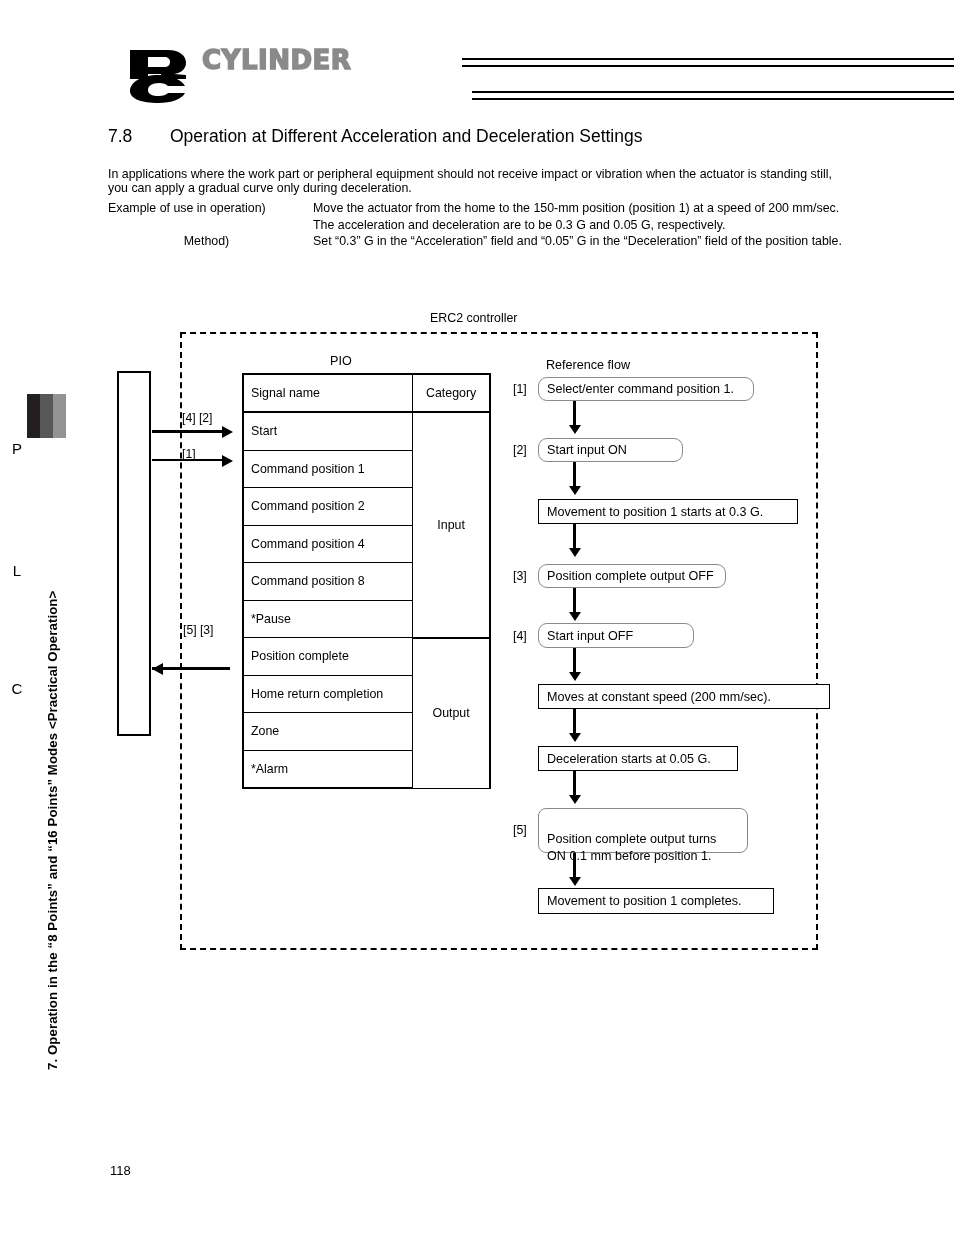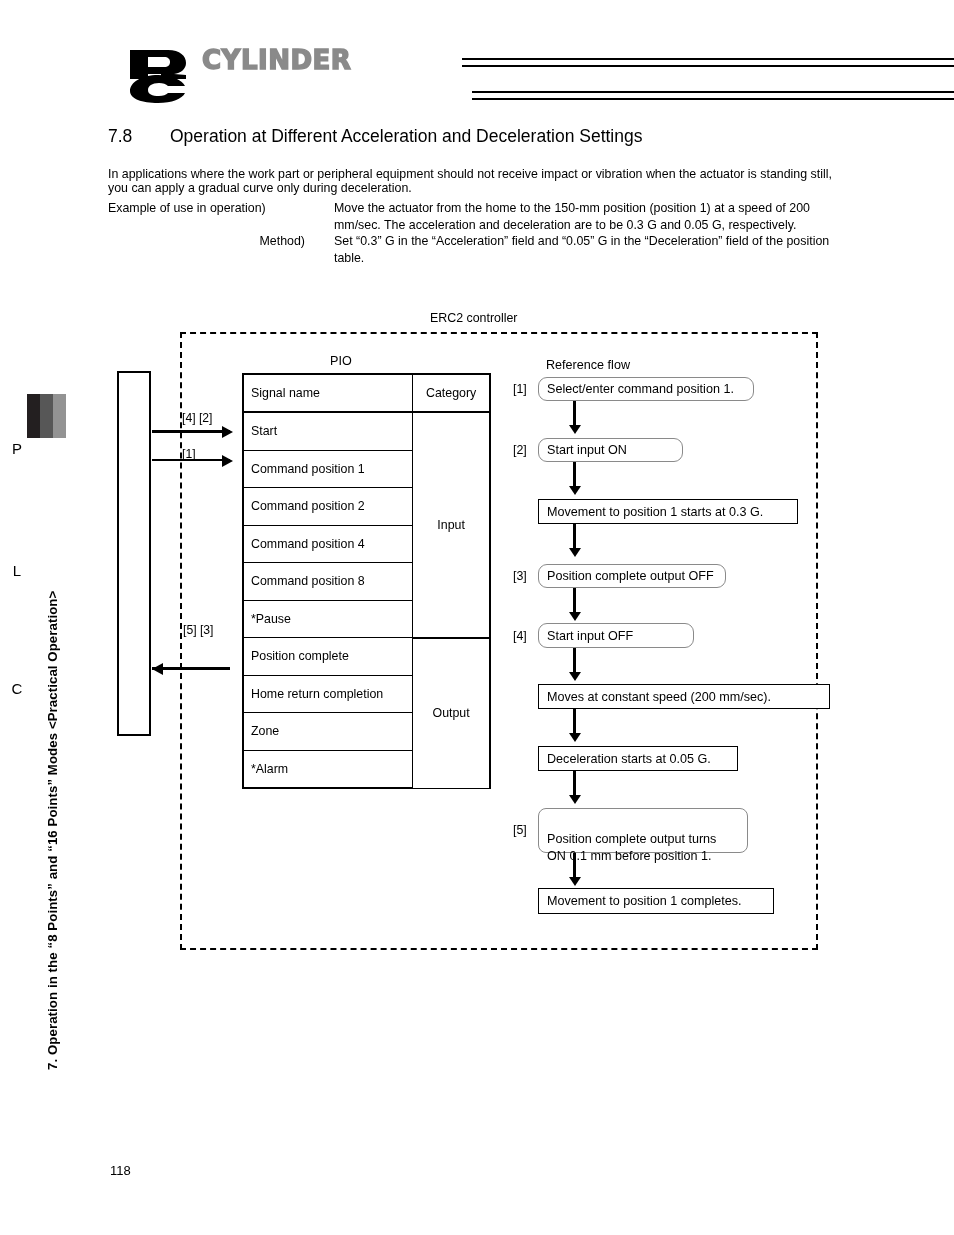--- a/index.html
+++ b/index.html
@@ -116,27 +116,27 @@
 
   
   #example-block {
     position: absolute;
     left: 108px;
     top: 200px;
     width: 745px;
     font-size: 12.4px;
     line-height: 16.5px;
   }
-  .ex-row { display: flex; gap: 21px; }
+  .ex-row { display: flex; }
   .ex-label {
     width: 205px;
     flex: 0 0 205px;
     text-align: left;
   }
-  .ex-label.right { text-align: right; padding-right: 8px; width: 197px; flex: 0 0 197px; }
+  .ex-label.right { text-align: center; padding-right: 8px; width: 197px; flex: 0 0 197px; }
   .ex-text { flex: 1 1 auto; }
 
   
   #diagram {
     position: absolute;
     left: 0px;
     top: 0px;
     width: 954px;
     height: 1235px;
   }

